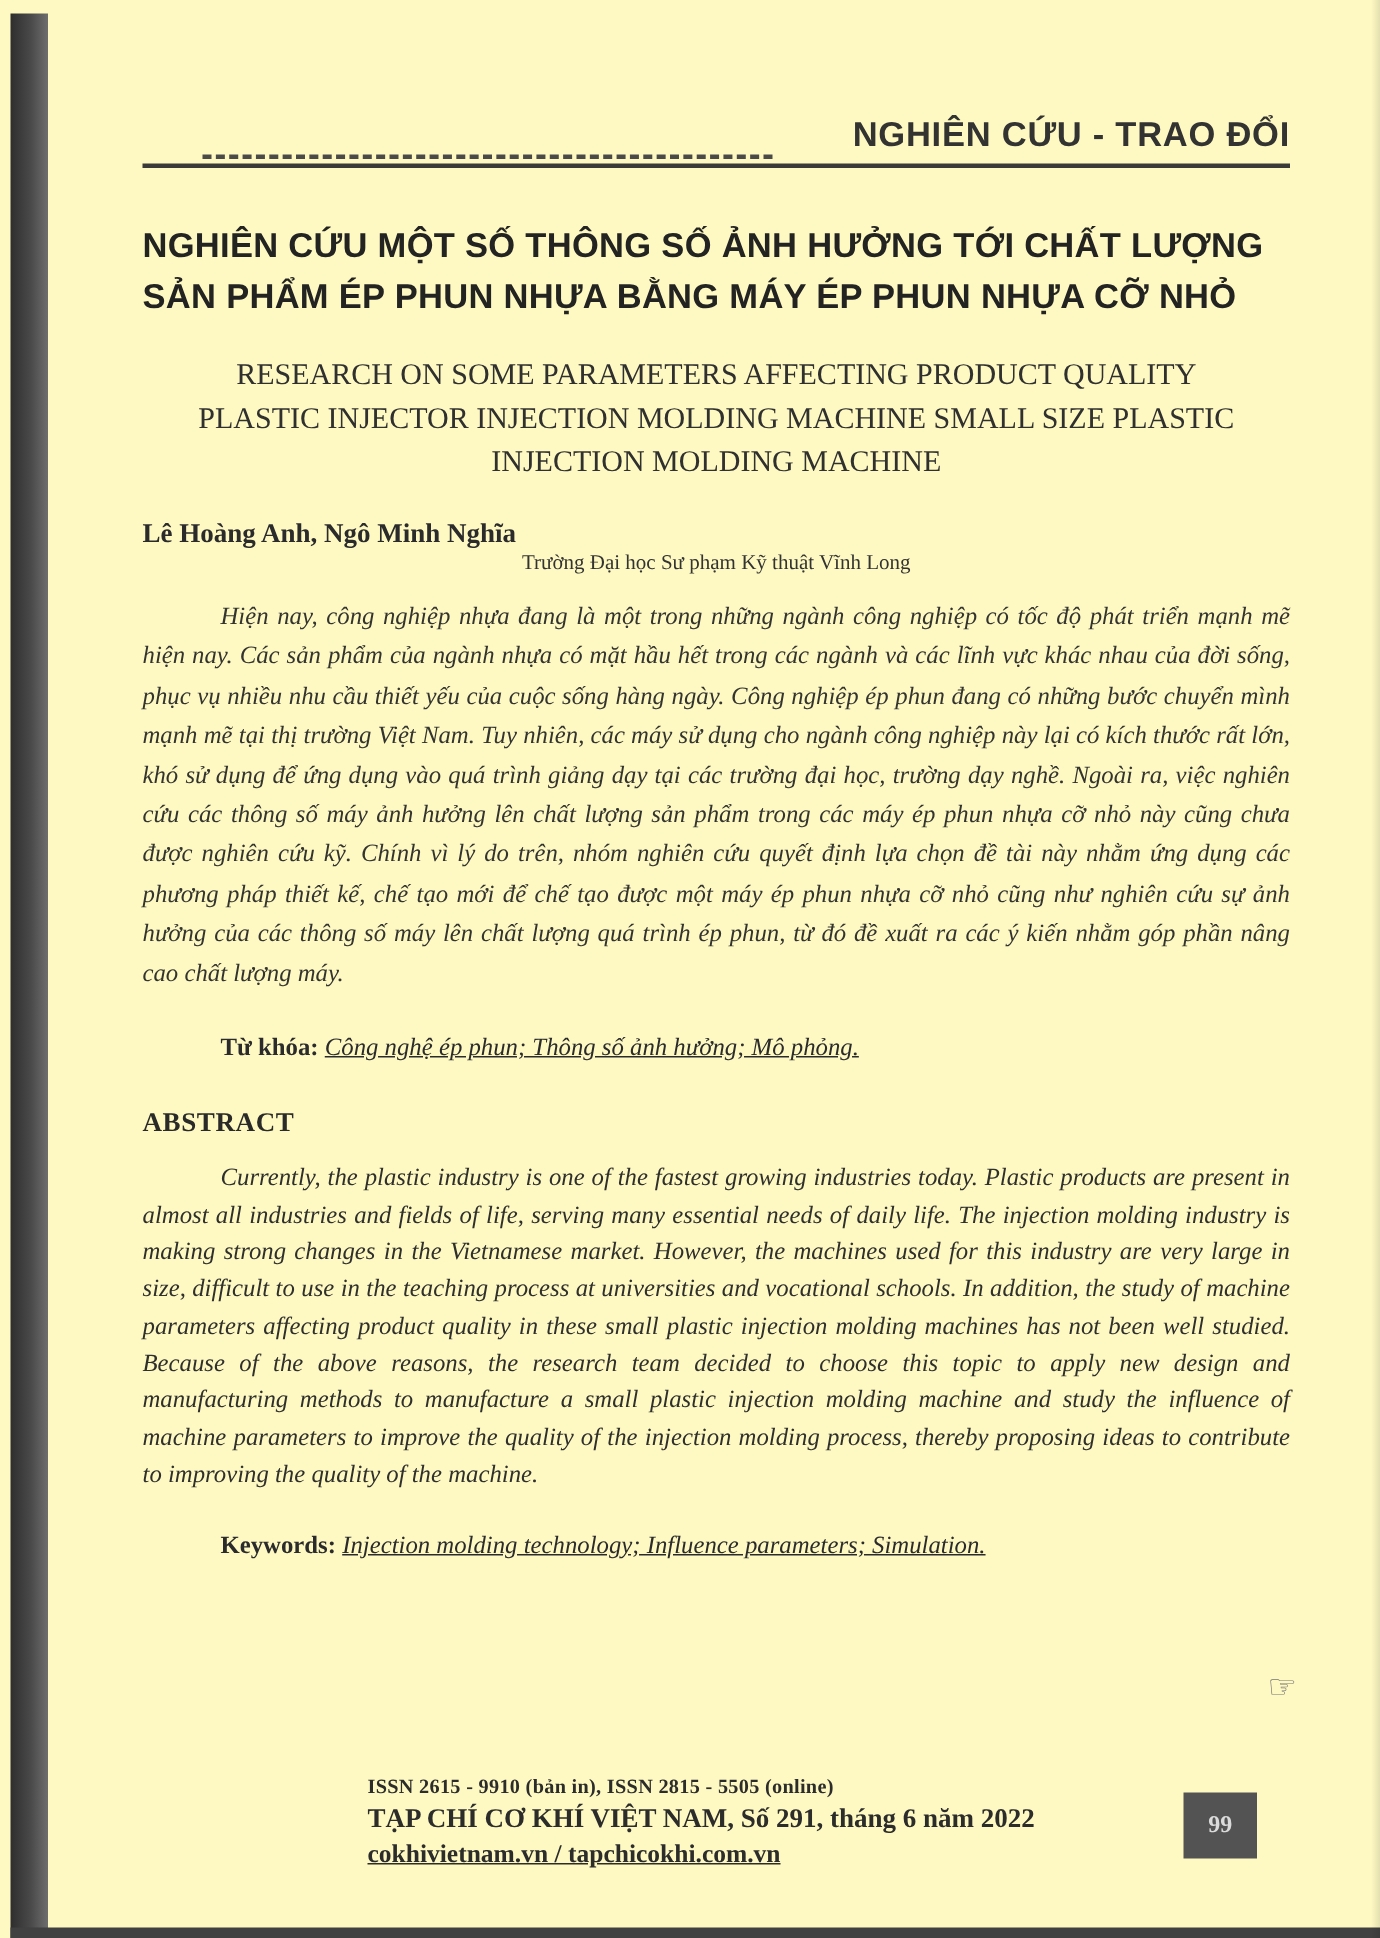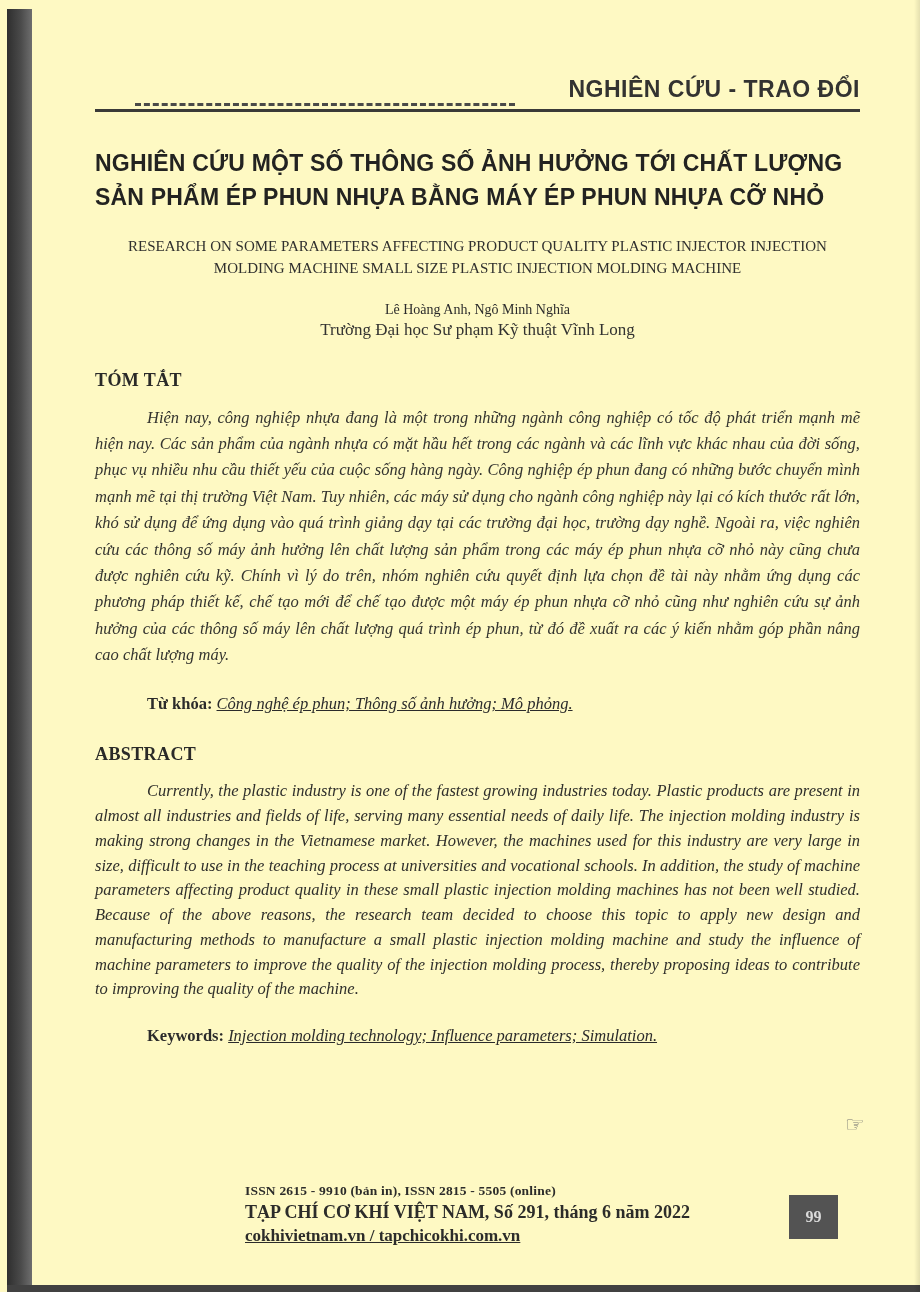--- a/index.html
+++ b/index.html
@@ -62,34 +62,33 @@
     font-weight: bold;
     font-size: 23px;
     line-height: 1.48;
     color: #232321;
     letter-spacing: 0.2px;
   }
   h2.title-en {
     margin: 22px 20px 0;
     text-align: center;
     font-weight: normal;
-    font-size: 15px;
+    font-size: 20px;
     line-height: 1.45;
     color: #30302e;
   }
   .authors {
     margin-top: 22px;
-    text-align: center;
-    font-weight: normal;
-    font-size: 14px;
+    font-weight: bold;
+    font-size: 18px;
   }
   .affiliation {
     margin-top: 2px;
     text-align: center;
-    font-size: 17px;
+    font-size: 14px;
     color: #333331;
   }
   h3.sec-heading {
     margin: 30px 0 0;
     font-size: 18px;
     font-weight: bold;
     letter-spacing: 0.4px;
     color: #2a2a28;
   }
   p.abs {
@@ -151,21 +150,20 @@
     </div>
 
     <h1 class="title-vi">NGHIÊN CỨU MỘT SỐ THÔNG SỐ ẢNH HƯỞNG TỚI CHẤT LƯỢNG SẢN PHẨM ÉP PHUN NHỰA BẰNG MÁY ÉP PHUN NHỰA CỠ NHỎ</h1>
 
     <h2 class="title-en">RESEARCH ON SOME PARAMETERS AFFECTING PRODUCT QUALITY PLASTIC INJECTOR INJECTION MOLDING MACHINE SMALL SIZE PLASTIC INJECTION MOLDING MACHINE</h2>
 
     <div class="authors">Lê Hoàng Anh, Ngô Minh Nghĩa</div>
 
     <div class="affiliation">Trường Đại học Sư phạm Kỹ thuật Vĩnh Long</div>
 
-    <h3 class="sec-heading">TÓM TẮT</h3>
 
     <p class="abs">Hiện nay, công nghiệp nhựa đang là một trong những ngành công nghiệp có tốc độ phát triển mạnh mẽ hiện nay. Các sản phẩm của ngành nhựa có mặt hầu hết trong các ngành và các lĩnh vực khác nhau của đời sống, phục vụ nhiều nhu cầu thiết yếu của cuộc sống hàng ngày. Công nghiệp ép phun đang có những bước chuyển mình mạnh mẽ tại thị trường Việt Nam. Tuy nhiên, các máy sử dụng cho ngành công nghiệp này lại có kích thước rất lớn, khó sử dụng để ứng dụng vào quá trình giảng dạy tại các trường đại học, trường dạy nghề. Ngoài ra, việc nghiên cứu các thông số máy ảnh hưởng lên chất lượng sản phẩm trong các máy ép phun nhựa cỡ nhỏ này cũng chưa được nghiên cứu kỹ. Chính vì lý do trên, nhóm nghiên cứu quyết định lựa chọn đề tài này nhằm ứng dụng các phương pháp thiết kế, chế tạo mới để chế tạo được một máy ép phun nhựa cỡ nhỏ cũng như nghiên cứu sự ảnh hưởng của các thông số máy lên chất lượng quá trình ép phun, từ đó đề xuất ra các ý kiến nhằm góp phần nâng cao chất lượng máy.</p>
 
     <p class="kw">
       <span class="kw-label">Từ khóa:</span>
       <span class="kw-text">Công nghệ ép phun; Thông số ảnh hưởng; Mô phỏng.</span>
     </p>
 
     <h3 class="sec-heading">ABSTRACT</h3>
 

